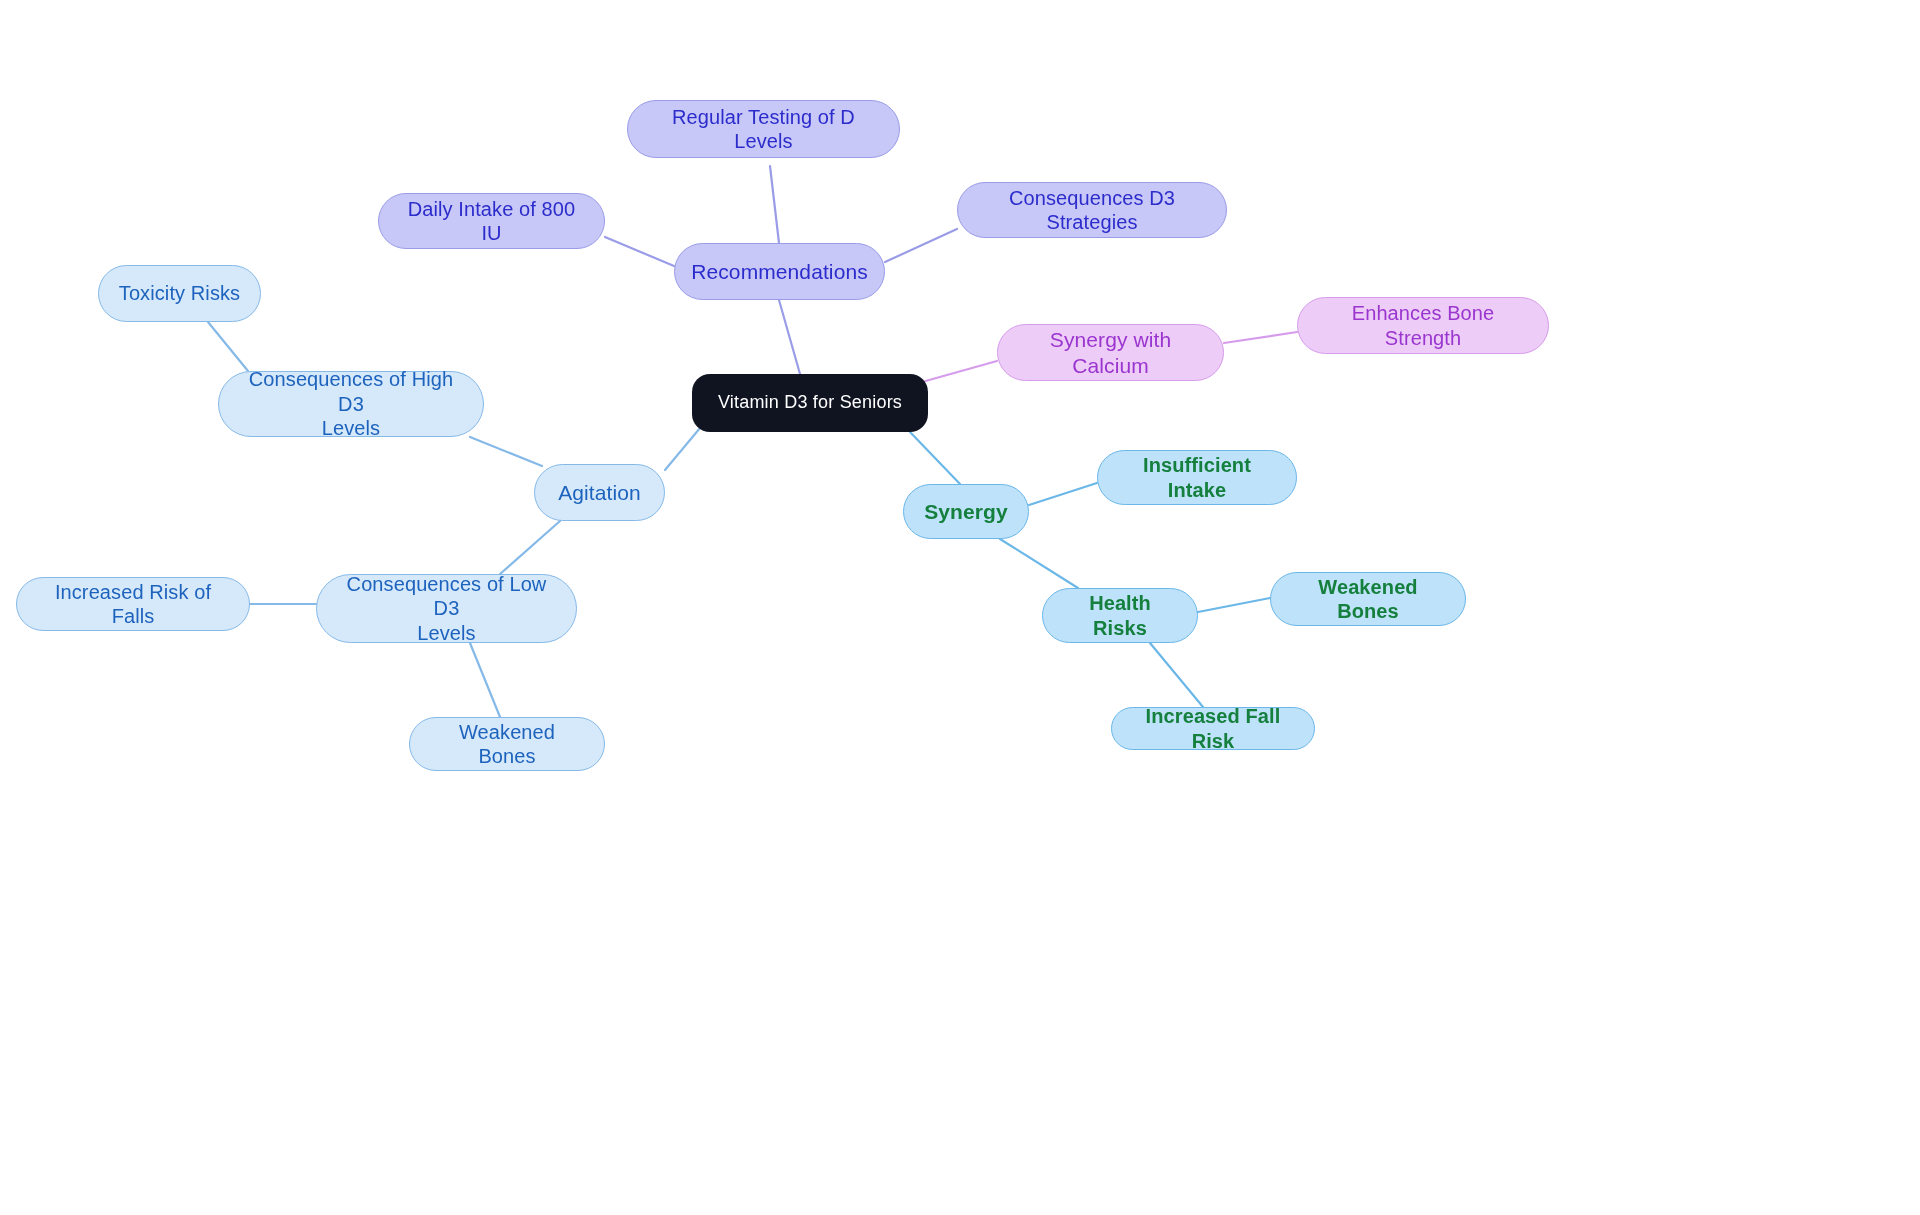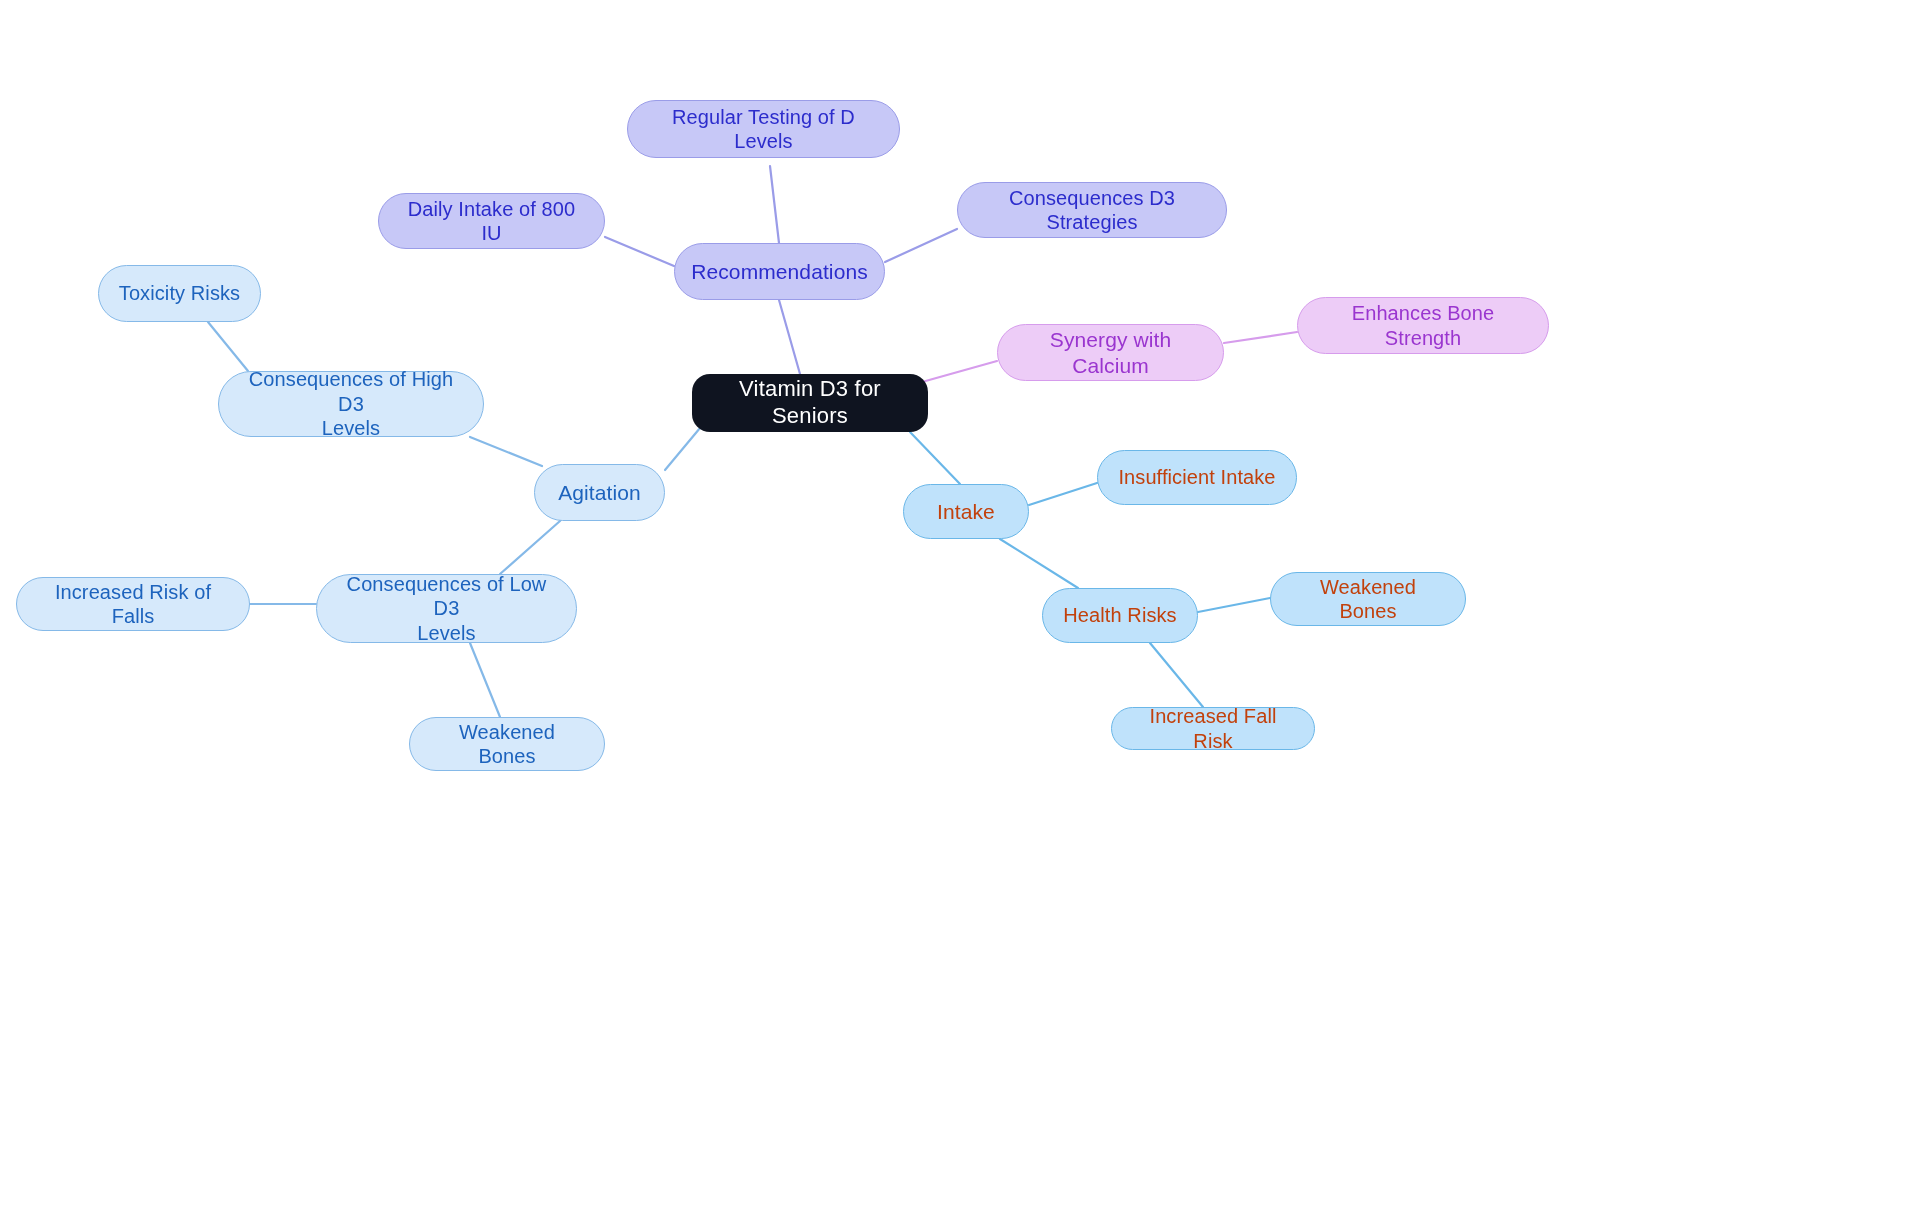--- a/index.html
+++ b/index.html
@@ -39,34 +39,34 @@
     border-style: solid;
     border-width: 1.5px;
     line-height: 1.22;
     letter-spacing: 0.1px;
     padding: 6px 18px;
     white-space: pre-line;
   }
   .node.root {
     border-radius: 18px;
     border-width: 0;
-    font-size: 22px;
+    font-size: 18px;
     color: #ffffff;
     background: #0f1420;
     letter-spacing: 0.2px;
   }
   .node.lvl1 { font-size: 21px; }
   .node.lvl2 { font-size: 20px; }
 
   
   .c-peri      { background: #c7c8f7; border-color: #9a9ce8; color: #2c2ccc; }
   
   .c-orchid    { background: #edccf7; border-color: #d69cec; color: #9a35cf; }
   
-  .c-sky       { background: #bfe2fb; border-color: #6ab7e8; color: #c2410c; }
+  .c-sky       { background: #bfe2fb; border-color: #6ab7e8; color: #15803d; font-weight: bold; }
   
   .c-paleblue  { background: #d6e9fb; border-color: #85b9e8; color: #1d63bd; }
 
   #logo {
     position: absolute;
     right: 42px;
     bottom: 28px;
     text-align: right;
     user-select: none;
   }
@@ -126,21 +126,21 @@
     </svg>
 
   <div id="nodes-layer">
       <div class="node root" style="left: 692px; top: 374px; width: 236px; height: 58px;">Vitamin D3 for Seniors</div>
       <div class="node lvl1 c-peri" style="left: 674px; top: 243px; width: 211px; height: 57px;">Recommendations</div>
       <div class="node lvl2 c-peri" style="left: 627px; top: 100px; width: 273px; height: 58px;">Regular Testing of D Levels</div>
       <div class="node lvl2 c-peri" style="left: 378px; top: 193px; width: 227px; height: 56px;">Daily Intake of 800 IU</div>
       <div class="node lvl2 c-peri" style="left: 957px; top: 182px; width: 270px; height: 56px;">Consequences D3 Strategies</div>
       <div class="node lvl1 c-orchid" style="left: 997px; top: 324px; width: 227px; height: 57px;">Synergy with Calcium</div>
       <div class="node lvl2 c-orchid" style="left: 1297px; top: 297px; width: 252px; height: 57px;">Enhances Bone Strength</div>
-      <div class="node lvl1 c-sky" style="left: 903px; top: 484px; width: 126px; height: 55px;">Intake</div>
+      <div class="node lvl1 c-sky" style="left: 903px; top: 484px; width: 126px; height: 55px;">Synergy</div>
       <div class="node lvl2 c-sky" style="left: 1097px; top: 450px; width: 200px; height: 55px;">Insufficient Intake</div>
       <div class="node lvl2 c-sky" style="left: 1042px; top: 588px; width: 156px; height: 55px;">Health Risks</div>
       <div class="node lvl2 c-sky" style="left: 1270px; top: 572px; width: 196px; height: 54px;">Weakened Bones</div>
       <div class="node lvl2 c-sky" style="left: 1111px; top: 707px; width: 204px; height: 43px;">Increased Fall Risk</div>
       <div class="node lvl1 c-paleblue" style="left: 534px; top: 464px; width: 131px; height: 57px;">Agitation</div>
       <div class="node lvl2 c-paleblue" style="left: 218px; top: 371px; width: 266px; height: 66px;">Consequences of High D3
 Levels</div>
       <div class="node lvl2 c-paleblue" style="left: 98px; top: 265px; width: 163px; height: 57px;">Toxicity Risks</div>
       <div class="node lvl2 c-paleblue" style="left: 316px; top: 574px; width: 261px; height: 69px;">Consequences of Low D3
 Levels</div>

